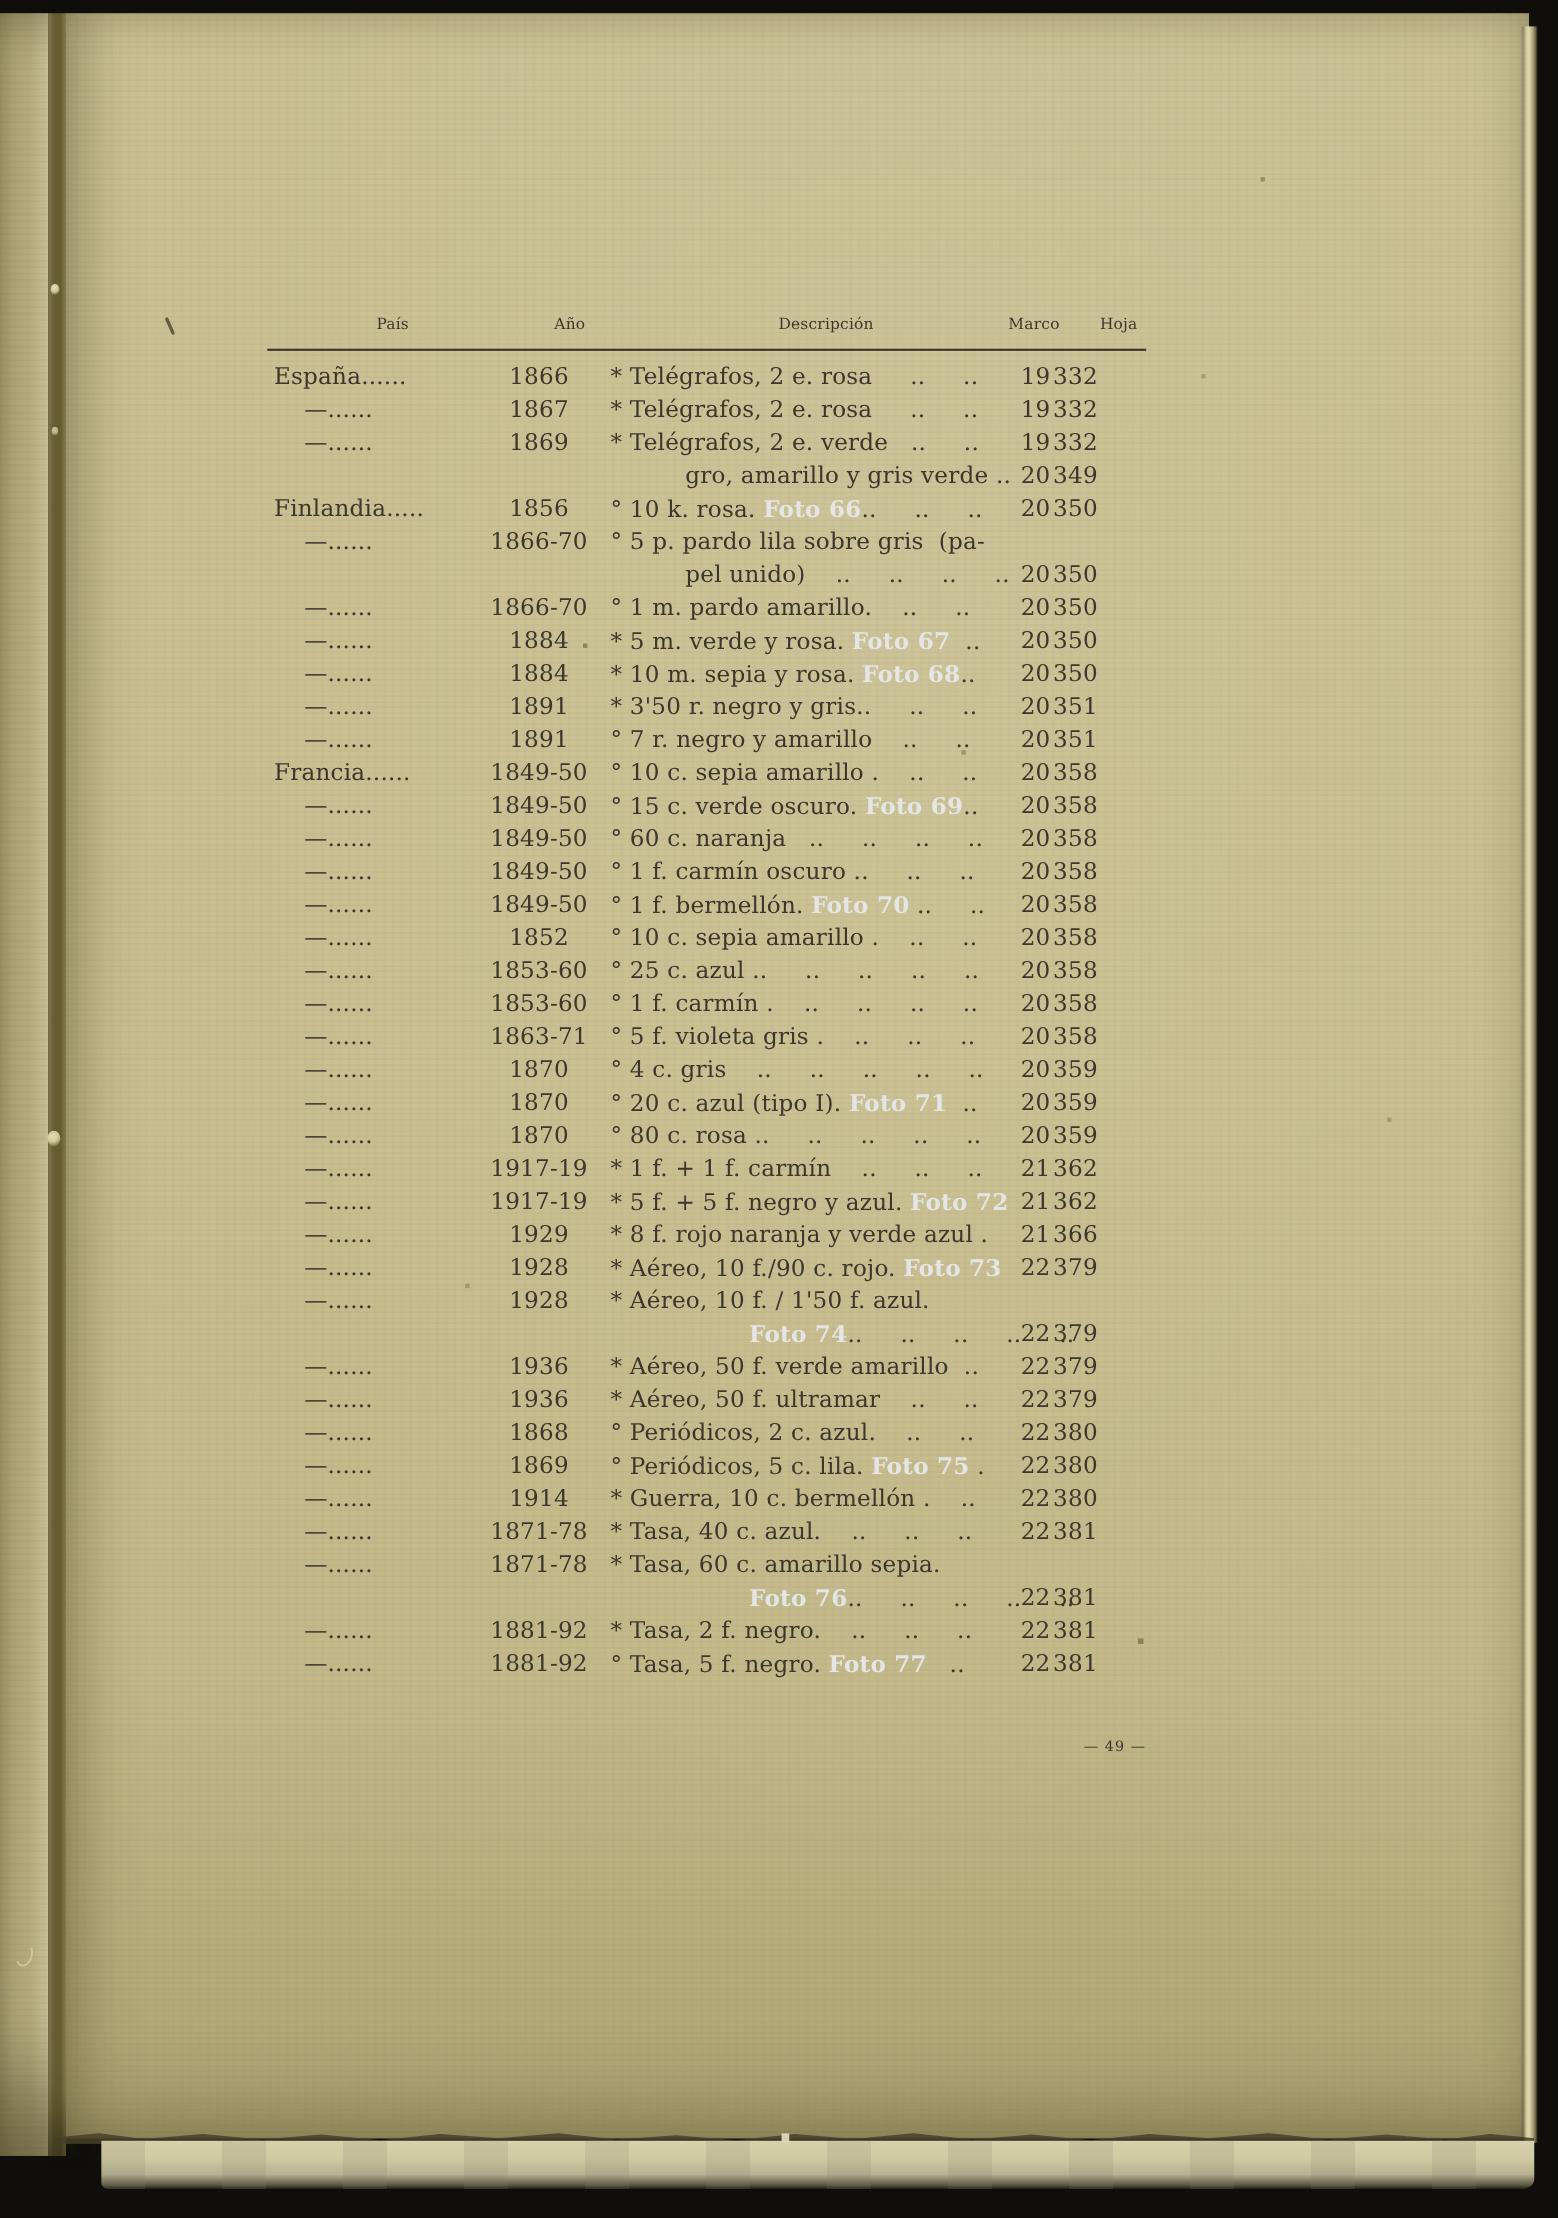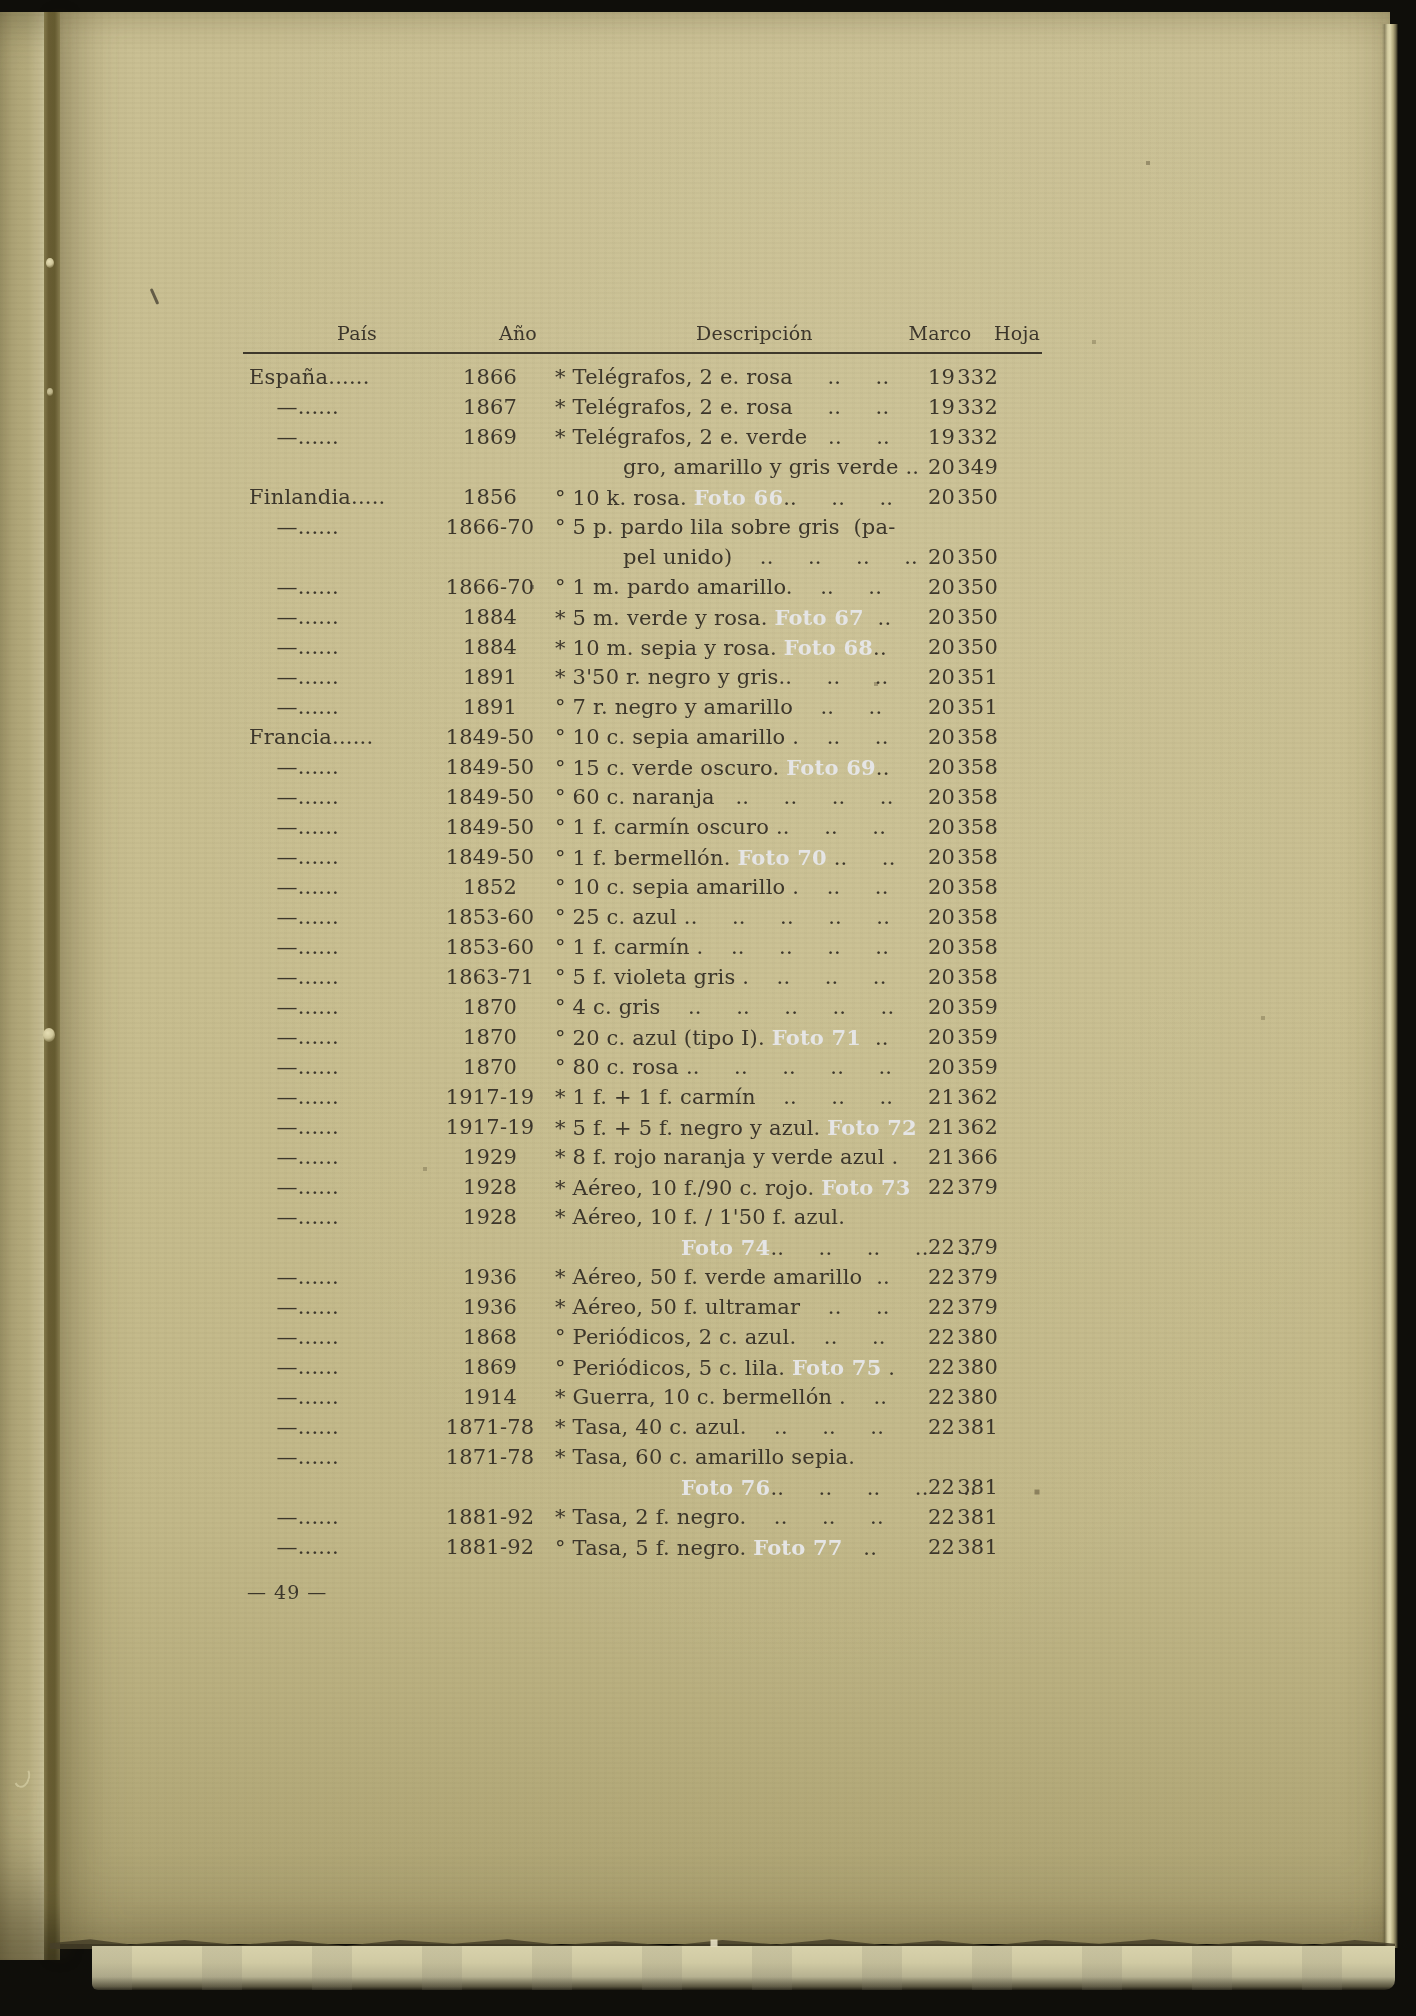--- a/index.html
+++ b/index.html
@@ -53,21 +53,21 @@
                1147px 162px 0 1px rgba(80,70,45,.4),
                1036px 1491px 0 1.5px rgba(75,65,42,.45),
                875px 683px 0 1px rgba(80,70,45,.35),
                424px 1168px 0 1px rgba(80,70,45,.3),
                1093px 341px 0 1px rgba(90,80,50,.3),
                1262px 1017px 0 1px rgba(85,75,48,.3),
                713px 1942px 0 2.5px rgba(238,233,203,.85);}
 
   
   .table-wrap{position:absolute;left:247px;top:281px;width:795px;letter-spacing:.2px;}
-  .thead{position:relative;height:40px;font-size:19px;margin-top:35px;}
+  .thead{position:relative;height:40px;font-size:14px;}
   .thead .h{position:absolute;top:6px;text-align:center;white-space:nowrap;}
   .h-pais{left:60px;width:100px;}
   .h-ano{left:221px;width:100px;}
   .h-desc{left:449px;width:110px;}
   .h-marco{left:643px;width:100px;}
   .h-hoja{left:722px;width:96px;}
   .rule{position:absolute;left:-4px;right:0;top:36px;border-top:2.2px solid #3e382b;}
 
   .tbody{position:relative;padding-top:7px;font-size:21px;}
   .line{position:relative;height:30px;}
@@ -75,22 +75,22 @@
   .c-pais{position:absolute;left:2px;top:0;width:214px;display:flex;justify-content:space-between;white-space:pre;}
   .c-pais span{display:inline;}
   .c-ano{position:absolute;left:198px;top:0;width:90px;text-align:center;white-space:pre;}
   .c-desc{position:absolute;left:308px;top:0;white-space:pre;}
   .c-desc.ind1{left:376px;}
   .c-desc.ind2{left:434px;}
   .c-desc b{font-weight:700;color:#e5e5e5;}
   .c-marco{position:absolute;left:652px;top:0;width:56px;text-align:right;}
   .c-hoja{position:absolute;left:704px;top:0;width:47px;text-align:right;}
 
-  .pagenum{position:absolute;left:247px;top:1581px;width:795px;text-align:left;
-    font-size:19px;letter-spacing:1px;}
+  .pagenum{position:absolute;left:247px;top:1581px;width:795px;text-align:right;
+    font-size:13px;letter-spacing:1px;}
 </style>
 </head>
 <body>
 
 <div class="stage">
   <div class="left-strip"></div>
   <div class="gutter"></div>
   <div class="paper"></div>
   <div class="right-edge"></div>
   <div class="deckle"></div>

